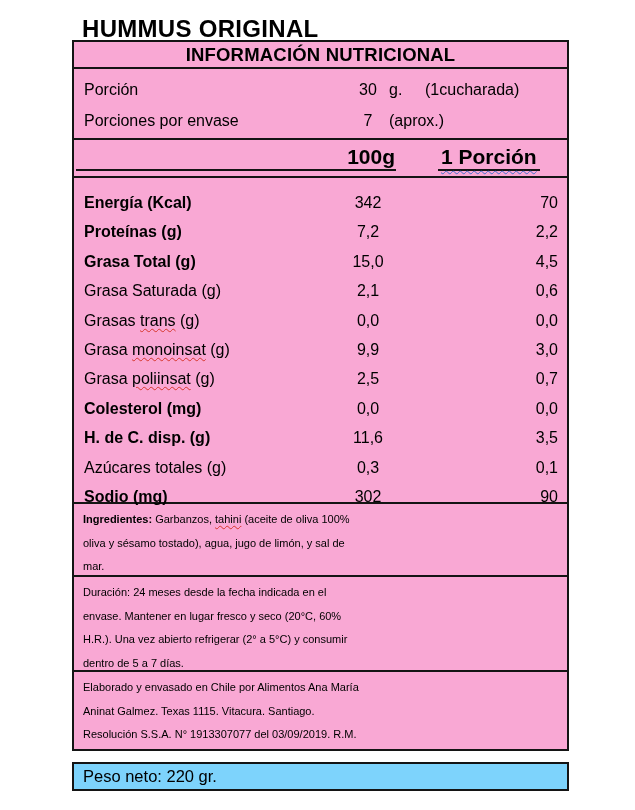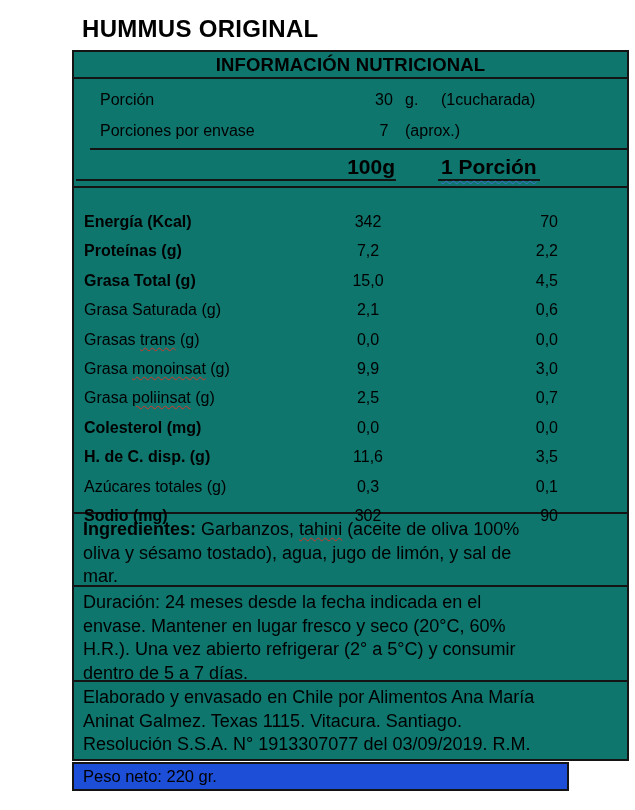--- a/index.html
+++ b/index.html
@@ -7,29 +7,29 @@
   body {
     width:635px; height:810px; position:relative;
     font-family:"Liberation Sans", sans-serif; color:#000;
     overflow:hidden;
   }
   .title {
     position:absolute; left:82px; top:15px;
     font-size:24px; font-weight:bold; letter-spacing:.3px;
   }
   .box {
-    position:absolute; left:72px; top:50px; width:557px; height:711px;
-    border:2px solid #141414; background:#0f766e;
+    position:absolute; left:72px; top:40px; width:497px; height:711px;
+    border:2px solid #141414; background:#f9a8d4;
   }
   .sec { border-bottom:2px solid #141414; position:relative; }
   .sec-header {
     height:27px; text-align:center; font-weight:bold;
     font-size:18.5px; line-height:25px; letter-spacing:.2px;
   }
-  .sec-serving { height:71px; font-size:16px; padding-top:5px;margin-left:16px; }
+  .sec-serving { height:71px; font-size:16px; padding-top:5px; }
   .sv-row { position:relative; height:31px; line-height:31px; }
   .sv-label { position:absolute; left:10px; }
   .sv-num  { position:absolute; left:234px; width:120px; text-align:center; }
   .sv-unit { position:absolute; left:315px; }
   .sv-note1{ position:absolute; left:351px; }
   .sv-note2{ position:absolute; left:315px; }
   .sec-colhead { height:38px; font-size:21px; font-weight:bold; }
   .tab-underline {
     position:absolute; left:2px; top:5px; width:320px; height:26px;
     border-bottom:2.5px solid #141414; text-align:right; line-height:24px;
@@ -45,36 +45,36 @@
   .sp-blue {
     text-decoration-line:underline; text-decoration-style:wavy;
     text-decoration-color:#3e6fce; text-decoration-thickness:1px;
     text-underline-offset:6px;
   }
   .sp-red {
     text-decoration-line:underline; text-decoration-style:wavy;
     text-decoration-color:#d7352b; text-decoration-thickness:1px;
     text-underline-offset:2px;
   }
-  .sec-rows { height:326px; padding-top:19px; }
+  .sec-rows { height:326px; padding-top:10px; }
   .n-row { position:relative; height:29.4px; line-height:29.4px; font-size:16px; }
   .n-label { position:absolute; left:10px; white-space:nowrap; }
   .n-label.b { font-weight:bold; }
   .n-v1 { position:absolute; left:234px; width:120px; text-align:center; }
   .n-v2 { position:absolute; left:364px; width:120px; text-align:right; }
-  .text-block { font-size:18px; padding:4px 9px 0 9px; }
+  .text-block { font-size:11px; padding:4px 9px 0 9px; }
   .text-block p { line-height:23.5px; }
   .pre { white-space:pre-line; }
   .sec-ing { height:73px; }
   .sec-dur { height:95px; }
   .sec-man { height:77px; border-bottom:none; }
   .peso-box {
     position:absolute; left:72px; top:762px; width:497px; height:29px;
     border:2px solid #141414; font-size:16.5px; line-height:24px; padding-left:9px;
-    background:#1d4ed8;
+    background:#7dd3fc;
   }
 </style>
 </head>
 <body>
 
 <div class="title">HUMMUS ORIGINAL</div>
 
 <div class="box">
 
   <div class="sec sec-header">INFORMACIÓN NUTRICIONAL</div>

